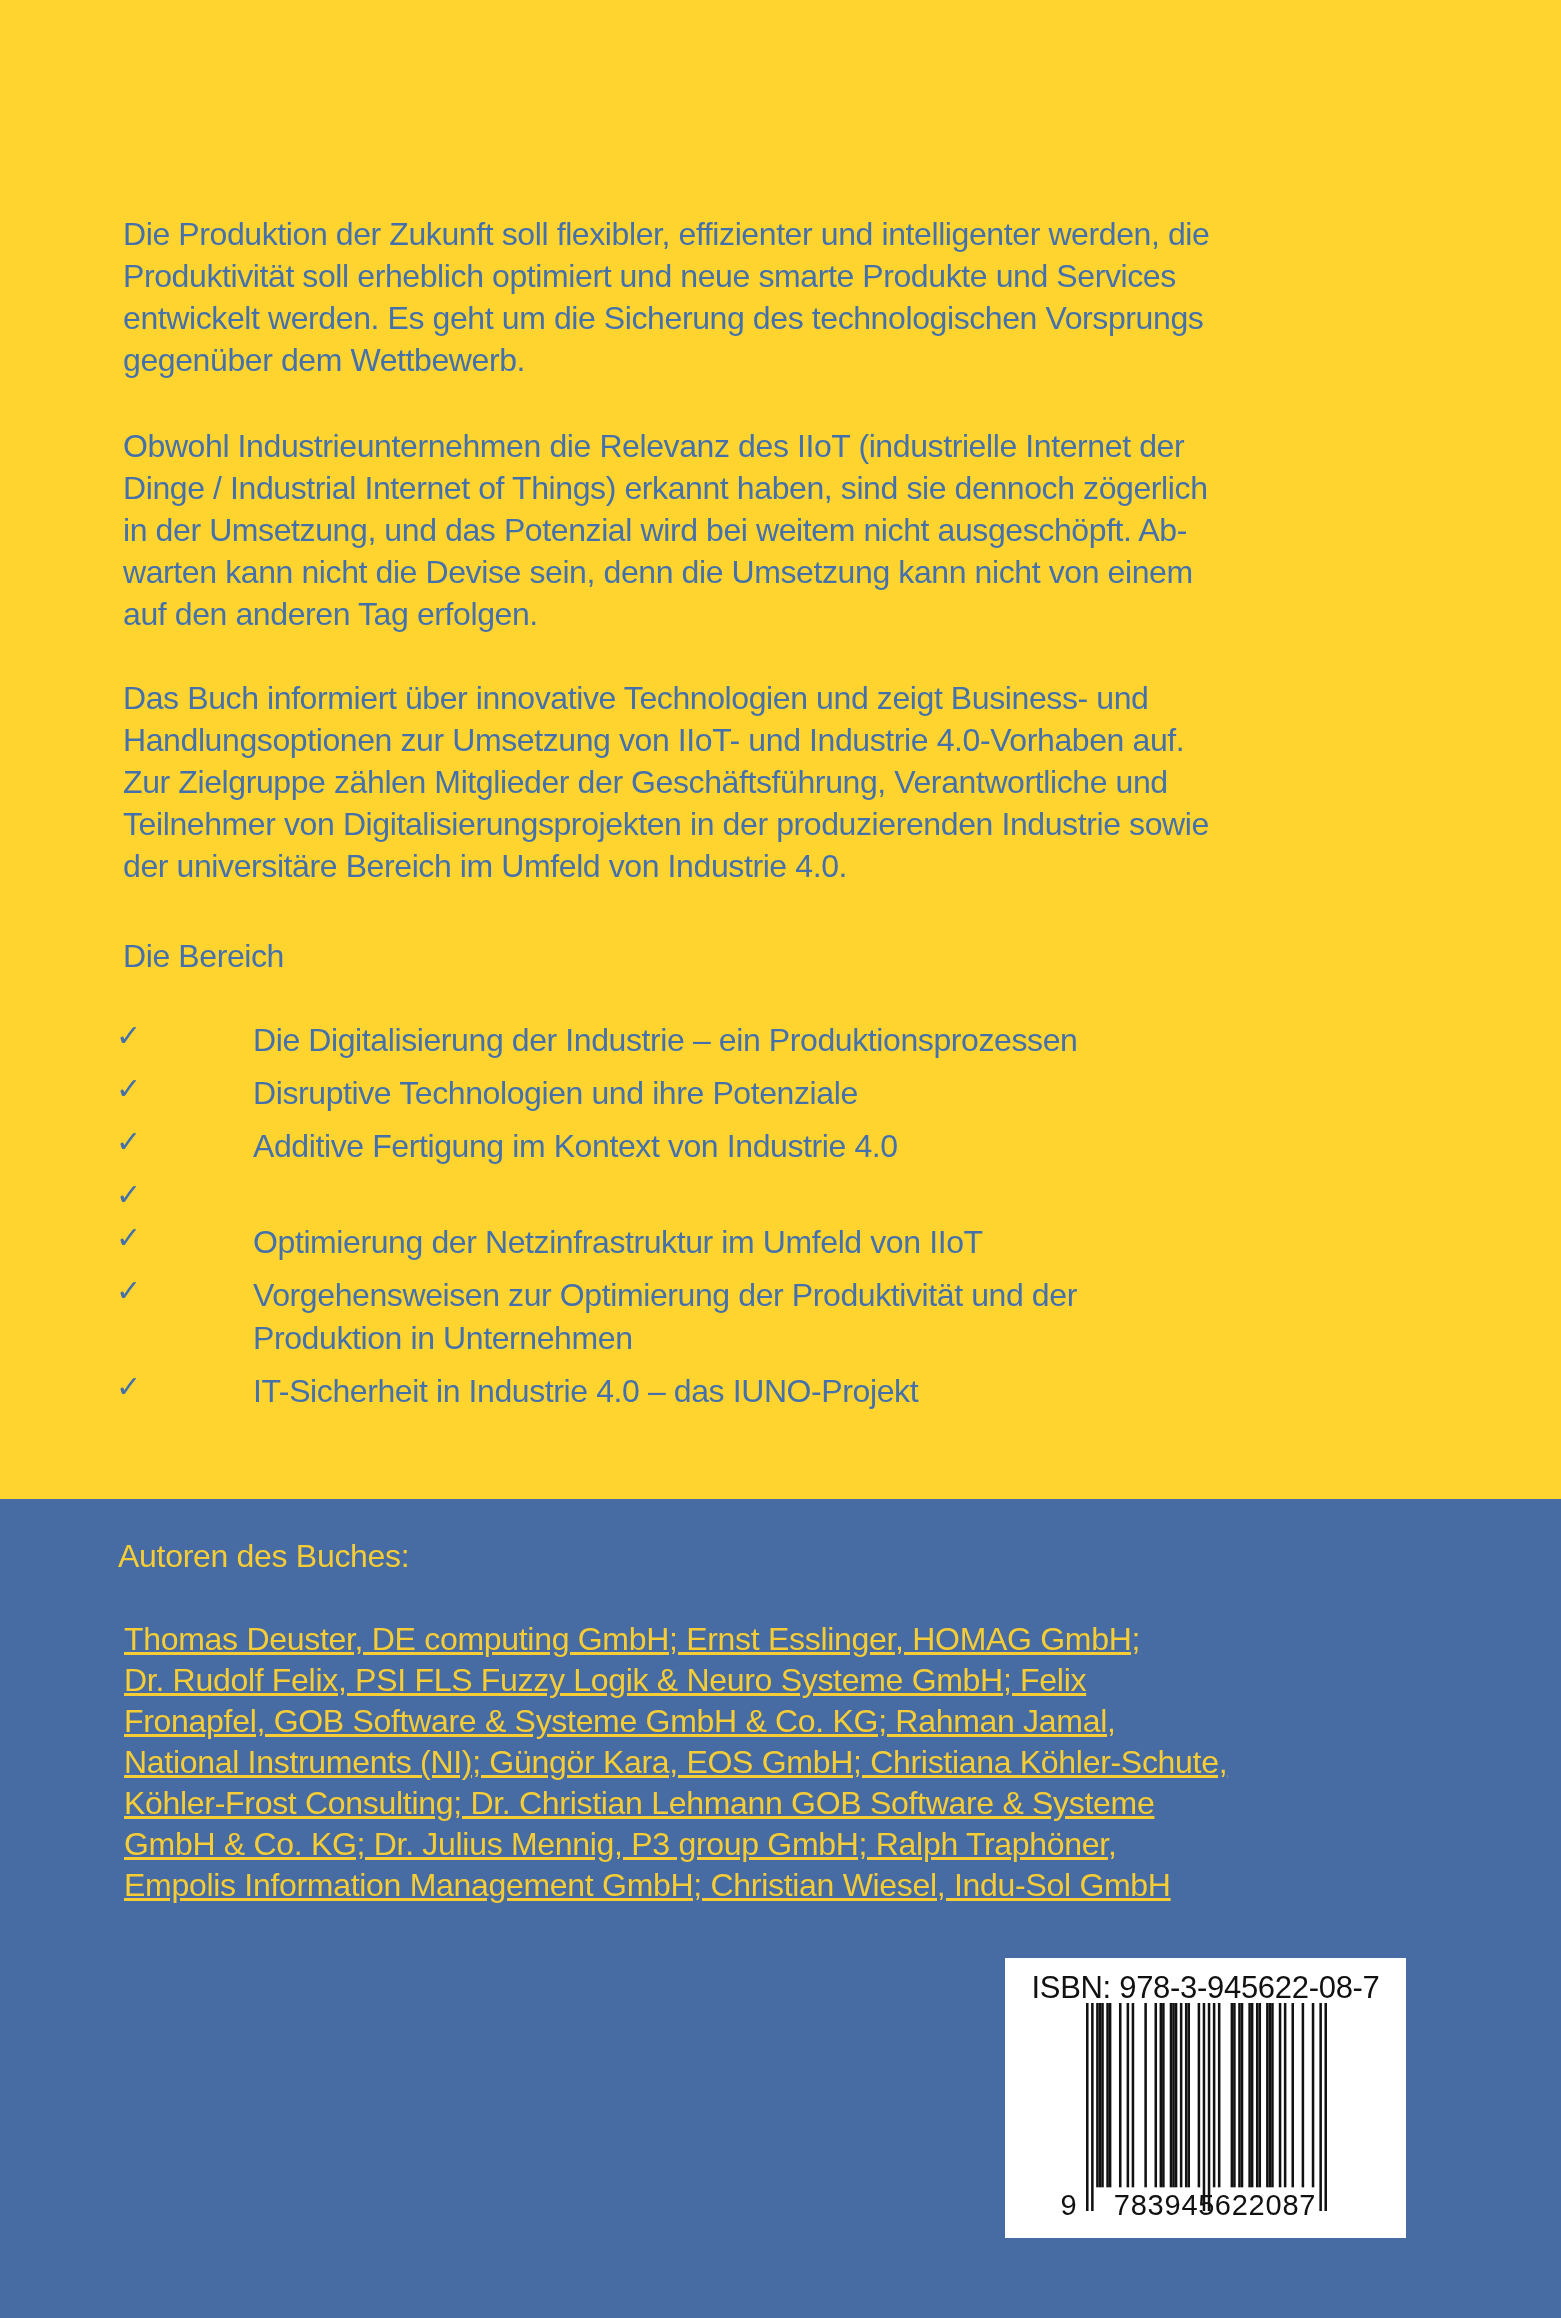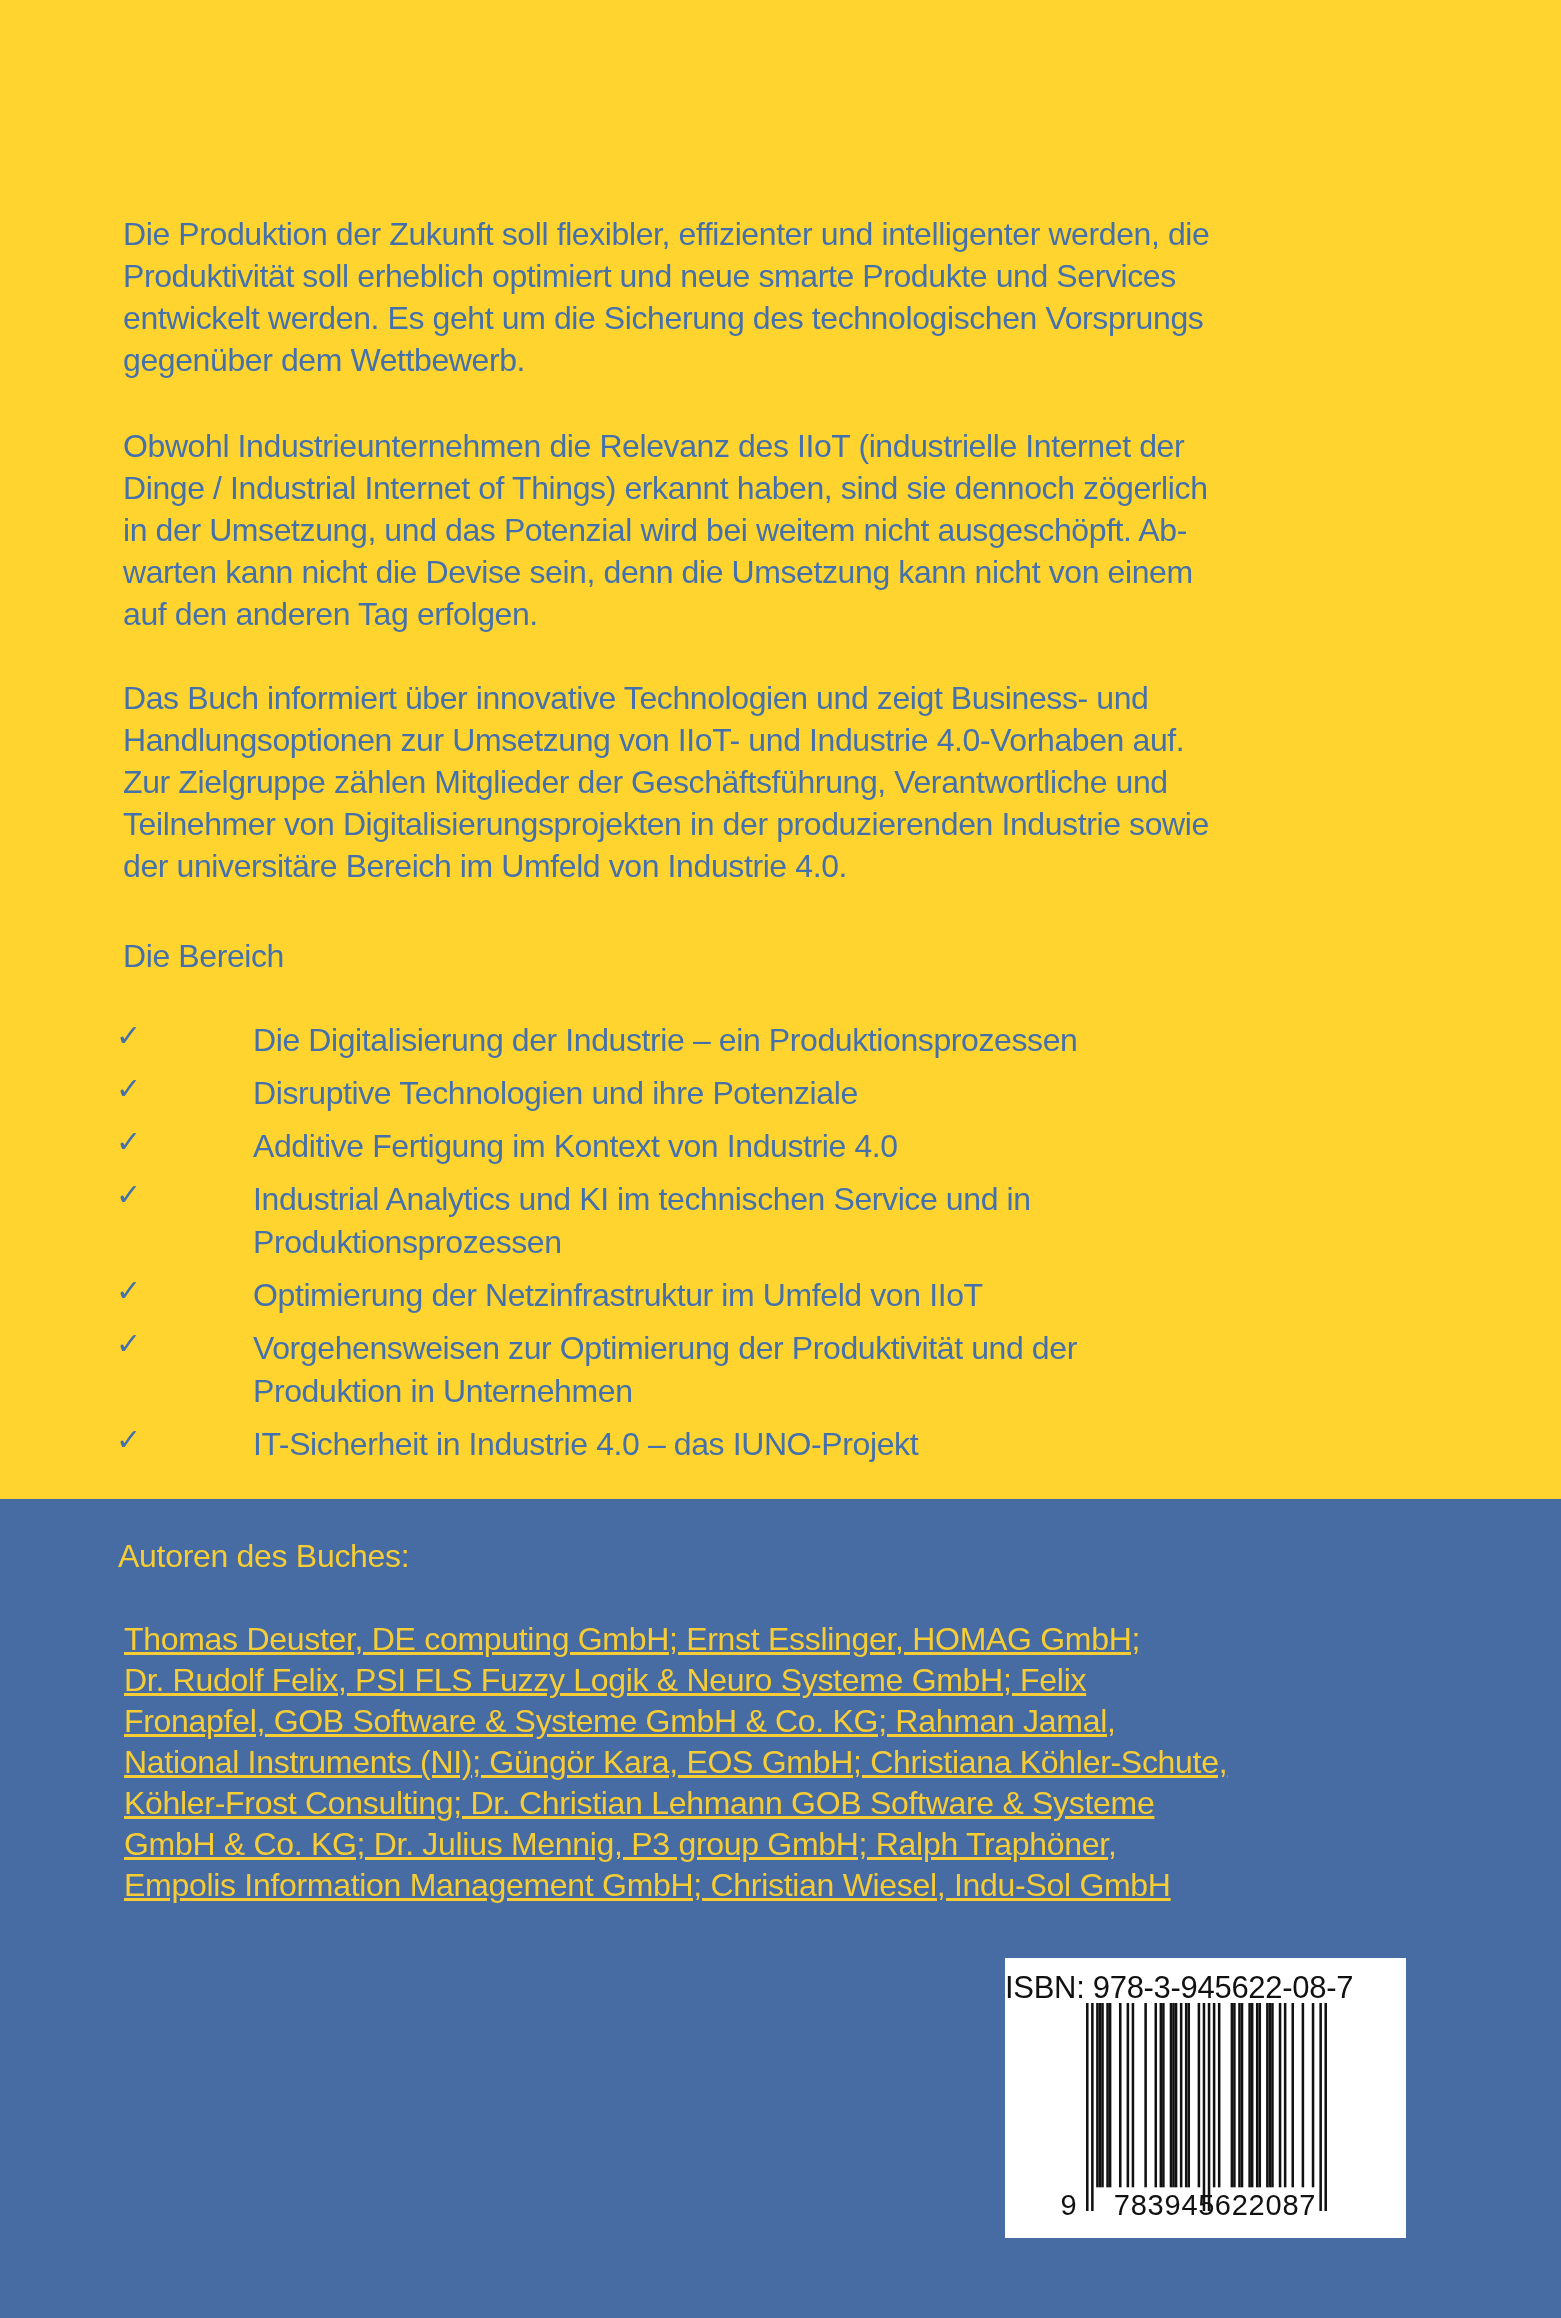--- a/index.html
+++ b/index.html
@@ -71,20 +71,21 @@
   .authors-text { position: absolute; left: 124px; top: 120px; text-decoration: underline; } 
   
   .isbn-box {
     position: absolute;
     left: 1005px; top: 459px; 
     width: 401px; height: 280px;
     background: #FFFFFF;
   }
   .isbn-label {
     padding-top: 12px;
+    text-align: center;
     color: #111111;
     font-size: 31px;
     letter-spacing: -0.3px;
   }
   .barcode {
     position: absolute;
     left: 52px; top: 45px;
     width: 270px; height: 228px;
   }
   .barcode svg { position: absolute; left: 29px; top: 0; }
@@ -120,21 +121,20 @@
       <li class="topic">
         <span class="check">✓</span>
         <span class="txt topic-text">Disruptive Technologien und ihre Potenziale</span>
       </li>
       <li class="topic">
         <span class="check">✓</span>
         <span class="txt topic-text">Additive Fertigung im Kontext von Industrie 4.0</span>
       </li>
       <li class="topic">
         <span class="check">✓</span>
-        <span class="txt topic-text">Industrial Analytics und KI im technischen Service und in<br>Produktionsprozessen</span>
       </li>
       <li class="topic">
         <span class="check">✓</span>
         <span class="txt topic-text">Optimierung der Netzinfrastruktur im Umfeld von IIoT</span>
       </li>
       <li class="topic">
         <span class="check">✓</span>
         <span class="txt topic-text">Vorgehensweisen zur Optimierung der Produktivität und der<br>Produktion in Unternehmen</span>
       </li>
       <li class="topic">

